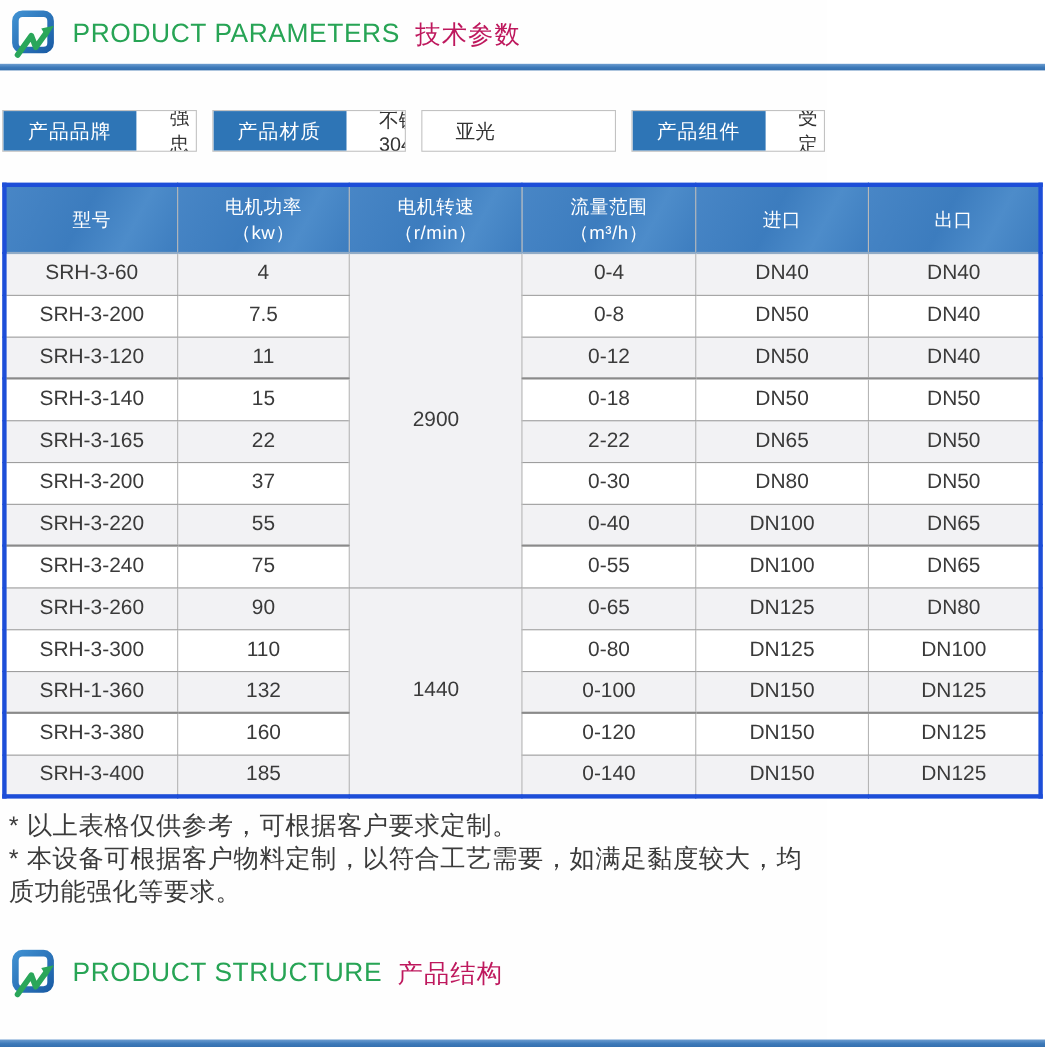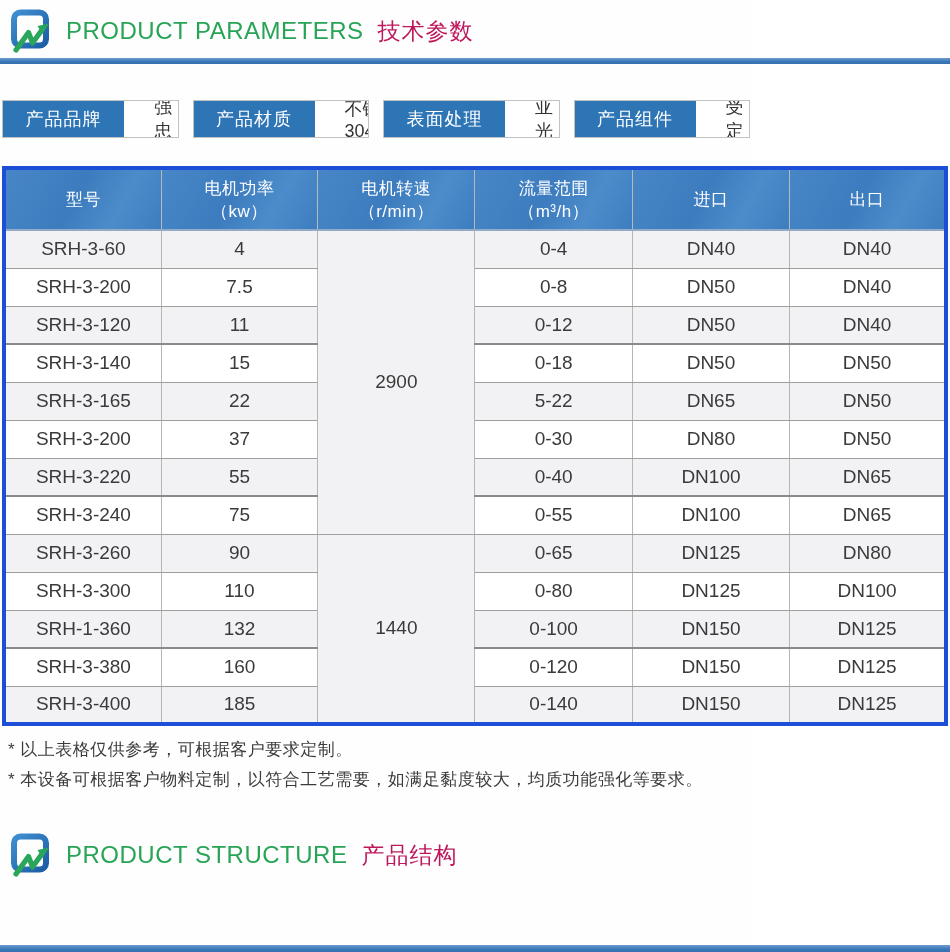--- a/index.html
+++ b/index.html
@@ -70,21 +70,21 @@
     border-left:1px solid #b5b5b5; border-right:1px solid #b5b5b5;
     border-top:1px solid #9e9e9e; border-bottom:1px solid #9e9e9e;
     background:#ffffff;
   }
   table.spec tr.stripe td { background:#f2f2f4; }
   table.spec td.speed { background:#ffffff; }
   table.spec td.thick { border-top:2px solid #8a8a8a; }
 
   
   .notes { margin:9px 0 0 8px; }
-  .note { font-size:17px; color:#3b3b3b; line-height:30px; letter-spacing:0.5px; }
+  .note { font-size:23px; color:#3b3b3b; line-height:30px; letter-spacing:0.5px; }
 
   .sec-header.bottom { margin-top:29px; }
 </style>
 </head>
 <body>
 
 <div class="page">
 
   <div class="sec-header">
     <svg class="logo" viewBox="0 0 42 44" xmlns="http://www.w3.org/2000/svg">
@@ -106,21 +106,20 @@
   <div class="param-grid">
     <div class="param-box">
       <div class="param-label">产品品牌</div>
       <div class="param-value">强忠</div>
     </div>
     <div class="param-box">
       <div class="param-label">产品材质</div>
       <div class="param-value">不锈钢304/316L</div>
     </div>
     <div class="param-box">
-      <div class="param-label">表面处理</div>
       <div class="param-value">亚光</div>
     </div>
     <div class="param-box">
       <div class="param-label">产品组件</div>
       <div class="param-value">接受定制</div>
     </div>
   </div>
 
   <table class="spec">
     <colgroup>
@@ -182,21 +181,21 @@
         <tr>
           <td class="thick">SRH-3-140</td>
           <td class="thick">15</td>
           <td class="thick">0-18</td>
           <td class="thick">DN50</td>
           <td class="thick">DN50</td>
         </tr>
         <tr class="stripe">
           <td>SRH-3-165</td>
           <td>22</td>
-          <td>5-22</td>
+          <td>2-22</td>
           <td>DN65</td>
           <td>DN50</td>
         </tr>
         <tr>
           <td>SRH-3-200</td>
           <td>37</td>
           <td>0-30</td>
           <td>DN80</td>
           <td>DN50</td>
         </tr>

